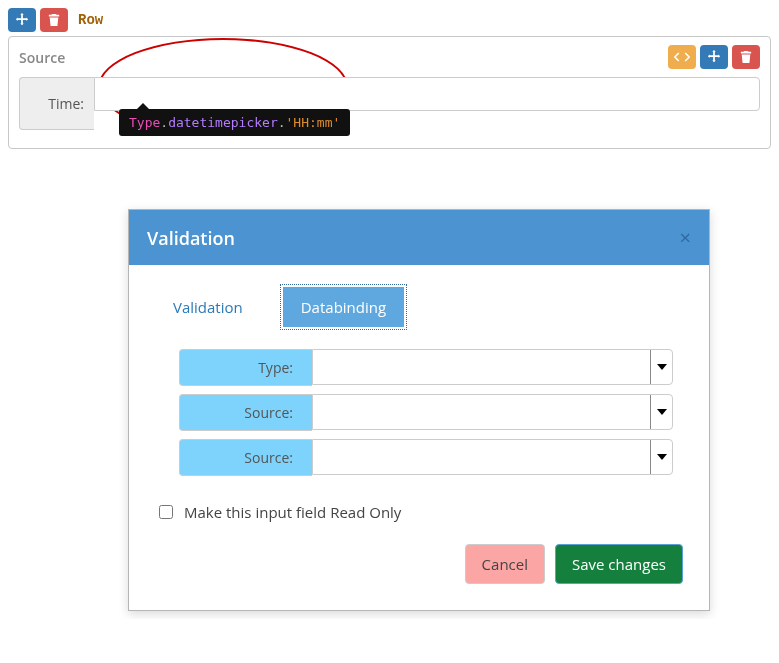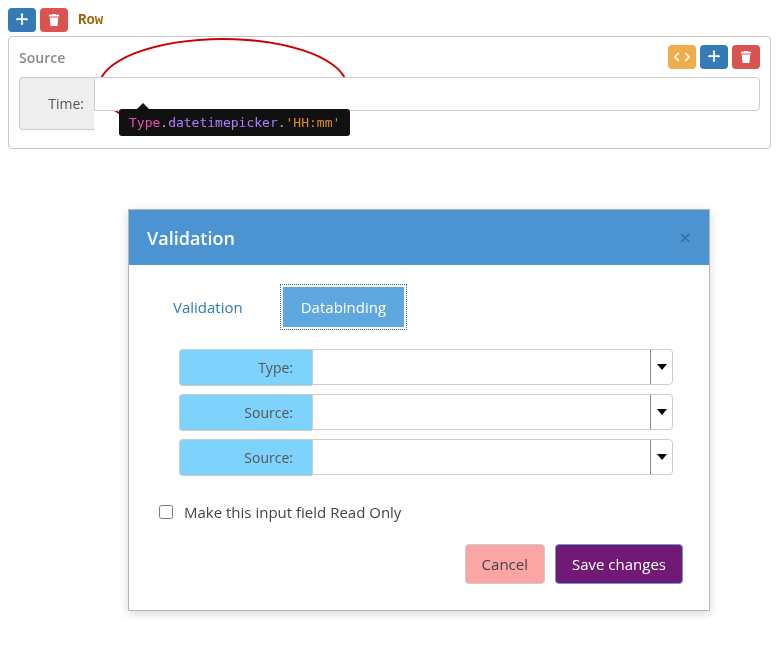--- a/index.html
+++ b/index.html
@@ -239,21 +239,21 @@
     font-size: 15px;
     border-radius: 4px;
     cursor: pointer;
   }
   .btn-default {
     background: #fca5a5;
     border: 1px solid #ccc;
     color: #444;
   }
   .btn-primary {
-    background: #701a75;
+    background: #15803d;
     border: 1px solid #5b9fd6;
     color: #fff;
   }
 
   .page-wrap { position: relative; }
 </style>
 </head>
 <body>
 
 <div class="page-wrap">

